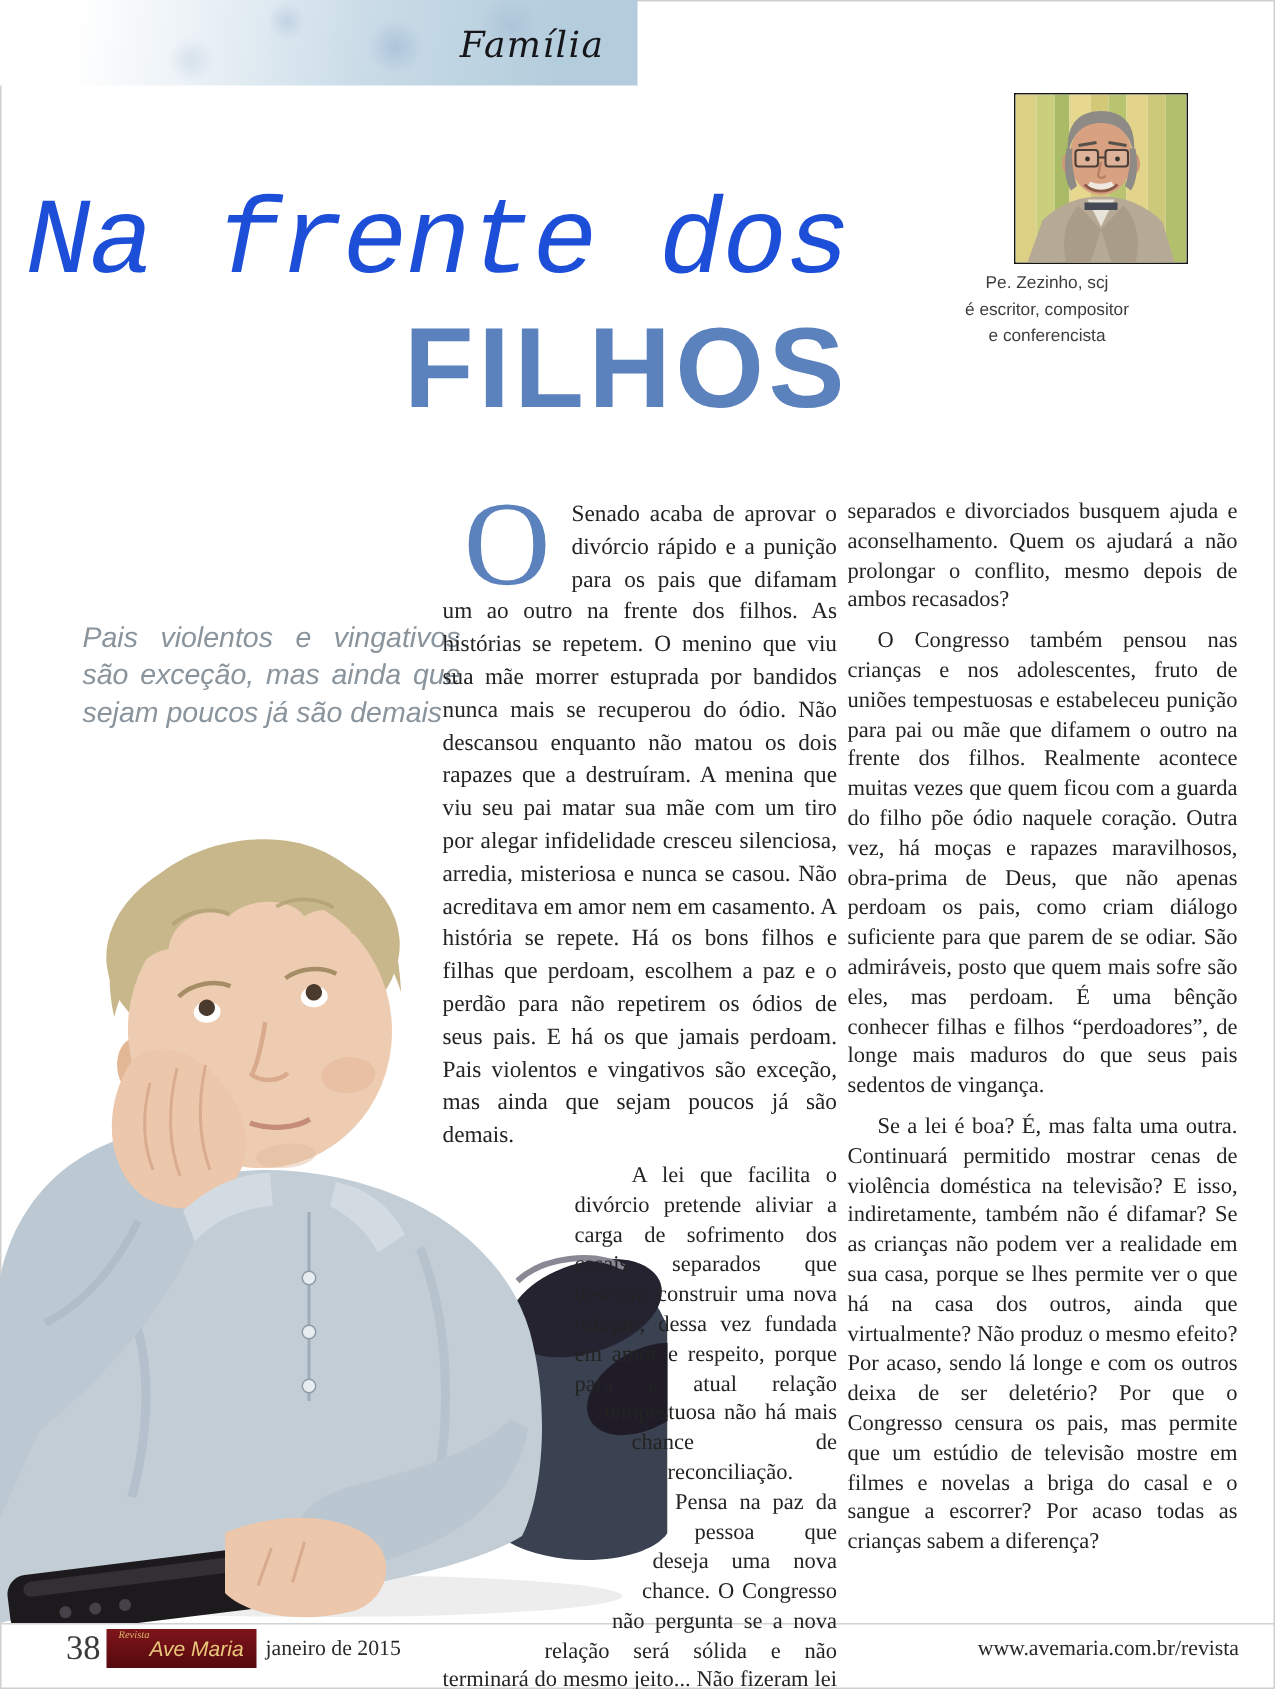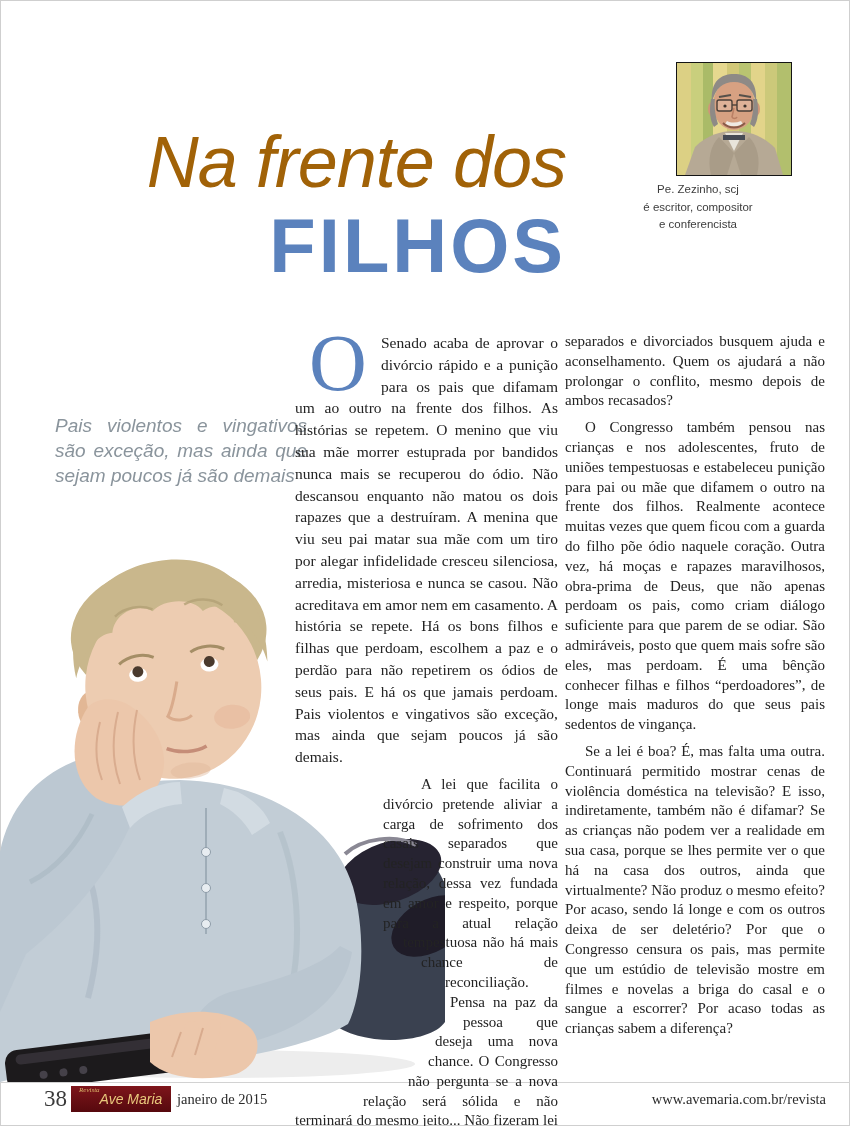--- a/index.html
+++ b/index.html
@@ -19,22 +19,22 @@
     color:#15151a;padding-right:22px;padding-top:3px;letter-spacing:1px;}
 
   
   .author-photo{position:absolute;left:676px;top:62px;width:114px;height:112px;
     border:1px solid #141414;}
   .author-caption{position:absolute;left:604px;top:181px;width:188px;text-align:center;
     font-family:"Liberation Sans",sans-serif;font-size:11.5px;line-height:17.5px;color:#3d3d3d;}
 
   
   .title{position:absolute;left:0;top:120px;width:566px;text-align:right;}
-  .title .t1{font-family:Liberation Sans, sans-serif;font-style:italic;font-size:72px;
-    line-height:84px;color:#a16207;letter-spacing:-1px;white-space:nowrap;}
+  .title .t1{font-family:Liberation Mono, monospace;font-style:italic;font-size:72px;
+    line-height:84px;color:#1d4ed8;letter-spacing:-1px;white-space:nowrap;}
   .title .t2{font-family:"Liberation Sans",sans-serif;font-weight:bold;font-size:76px;
     line-height:80px;color:#5b82bd;letter-spacing:3px;margin-top:2px;white-space:nowrap;}
 
   
   .pull-quote{position:absolute;left:55px;top:413px;width:252px;
     font-family:"Liberation Sans",sans-serif;font-style:italic;font-size:19px;
     line-height:25px;color:#8a949c;text-align:justify;}
 
   
   .col{position:absolute;top:332px;color:#232323;text-align:justify;}
@@ -64,20 +64,23 @@
   .logo .main{font-family:Liberation Sans, sans-serif;font-style:italic;font-size:14px;
     color:#e9c87c;line-height:26px;padding-top:2px;}
   .date{font-size:14.5px;color:#2a2a2a;margin-left:6px;}
   .url{position:absolute;right:24px;top:1091px;font-size:14.5px;color:#2a2a2a;}
 </style>
 </head>
 <body>
 
 <div class="page">
 
+  <div class="banner">
+    <div class="section">Família</div>
+  </div>
 
   <div class="author-photo">
     <svg width="114" height="112" viewBox="0 0 114 112">
       <rect x="0" y="0" width="14" height="112" fill="#dcd084"></rect>
       <rect x="14" y="0" width="12" height="112" fill="#c9cf7d"></rect>
       <rect x="26" y="0" width="10" height="112" fill="#aabb68"></rect>
       <rect x="36" y="0" width="14" height="112" fill="#e6d88f"></rect>
       <rect x="50" y="0" width="12" height="112" fill="#d2c878"></rect>
       <rect x="62" y="0" width="12" height="112" fill="#b9c471"></rect>
       <rect x="74" y="0" width="14" height="112" fill="#e2d48a"></rect>

